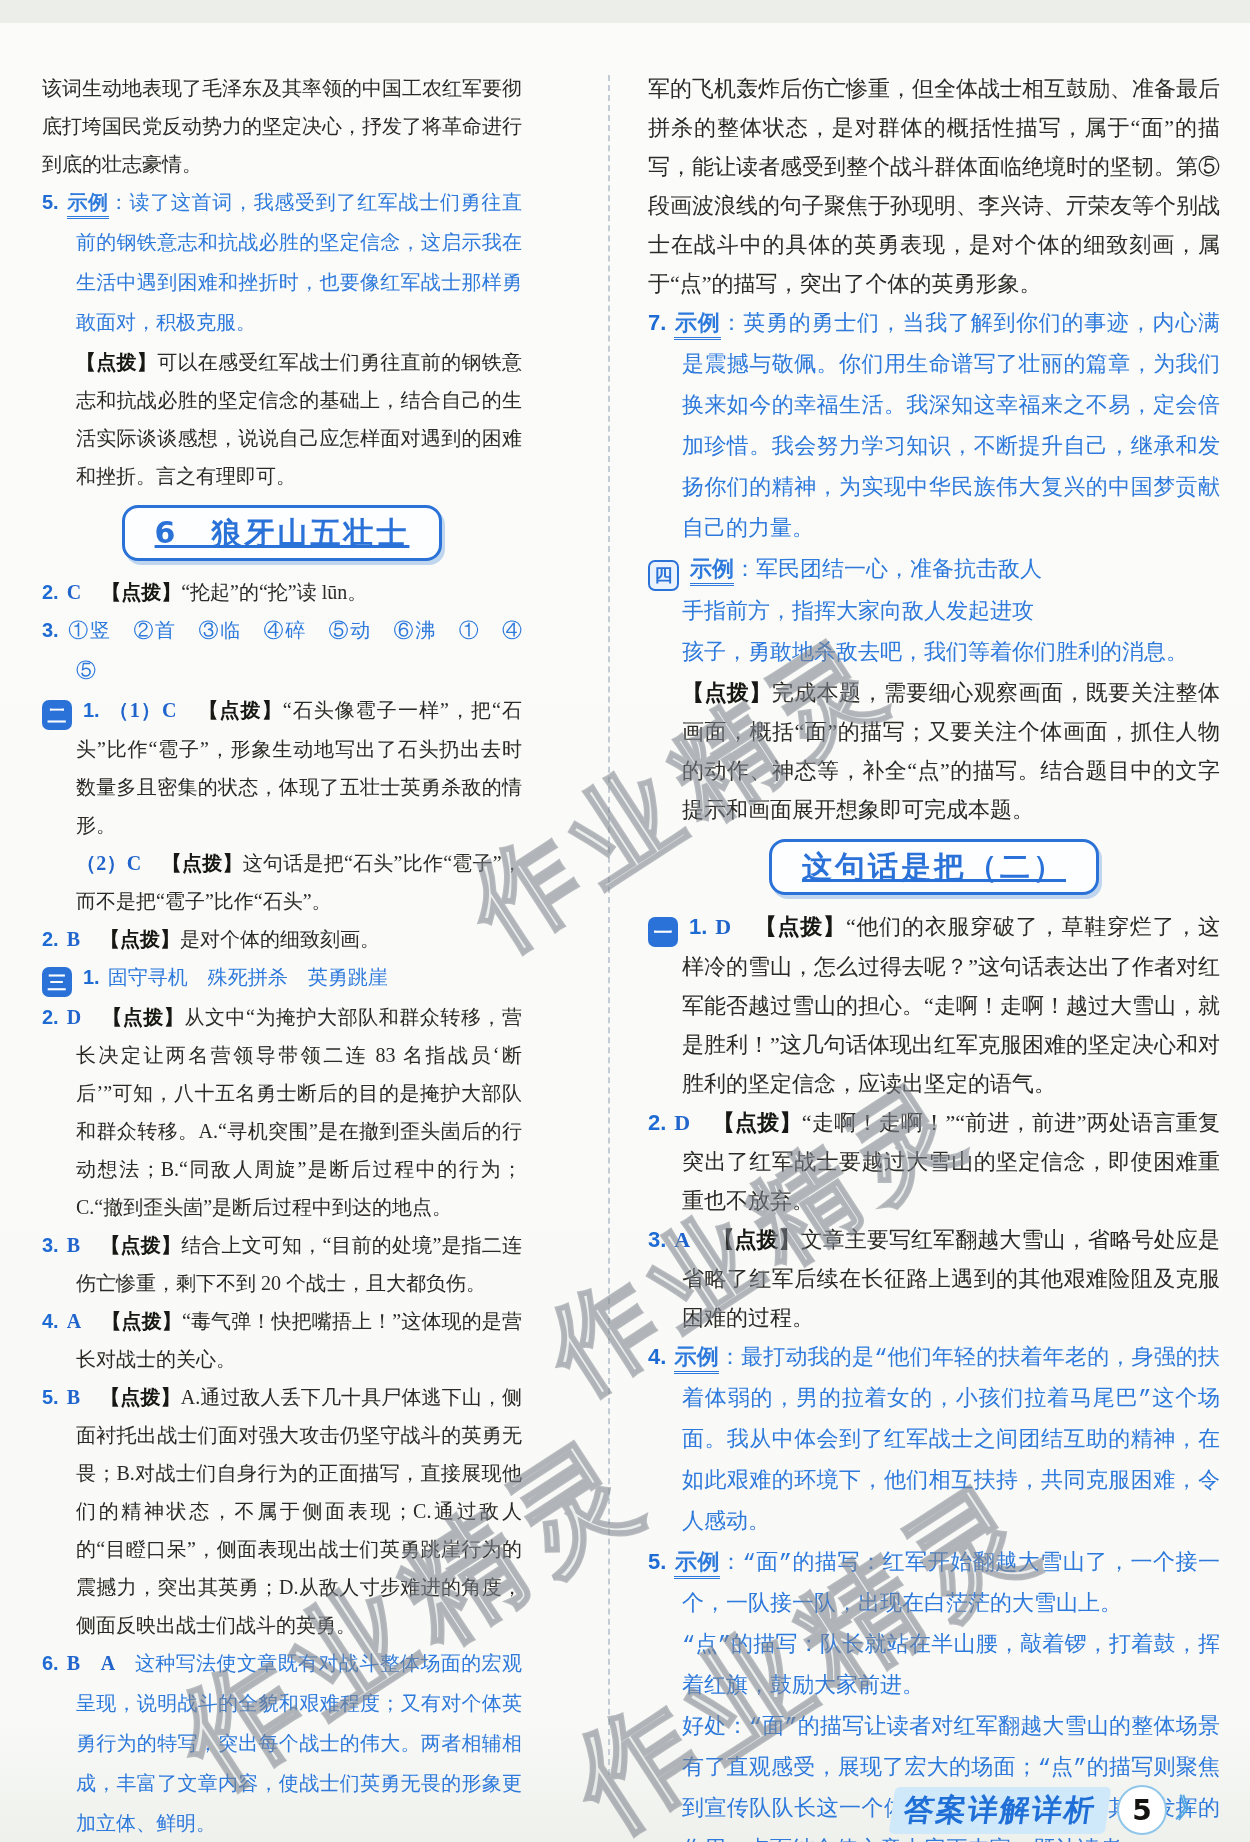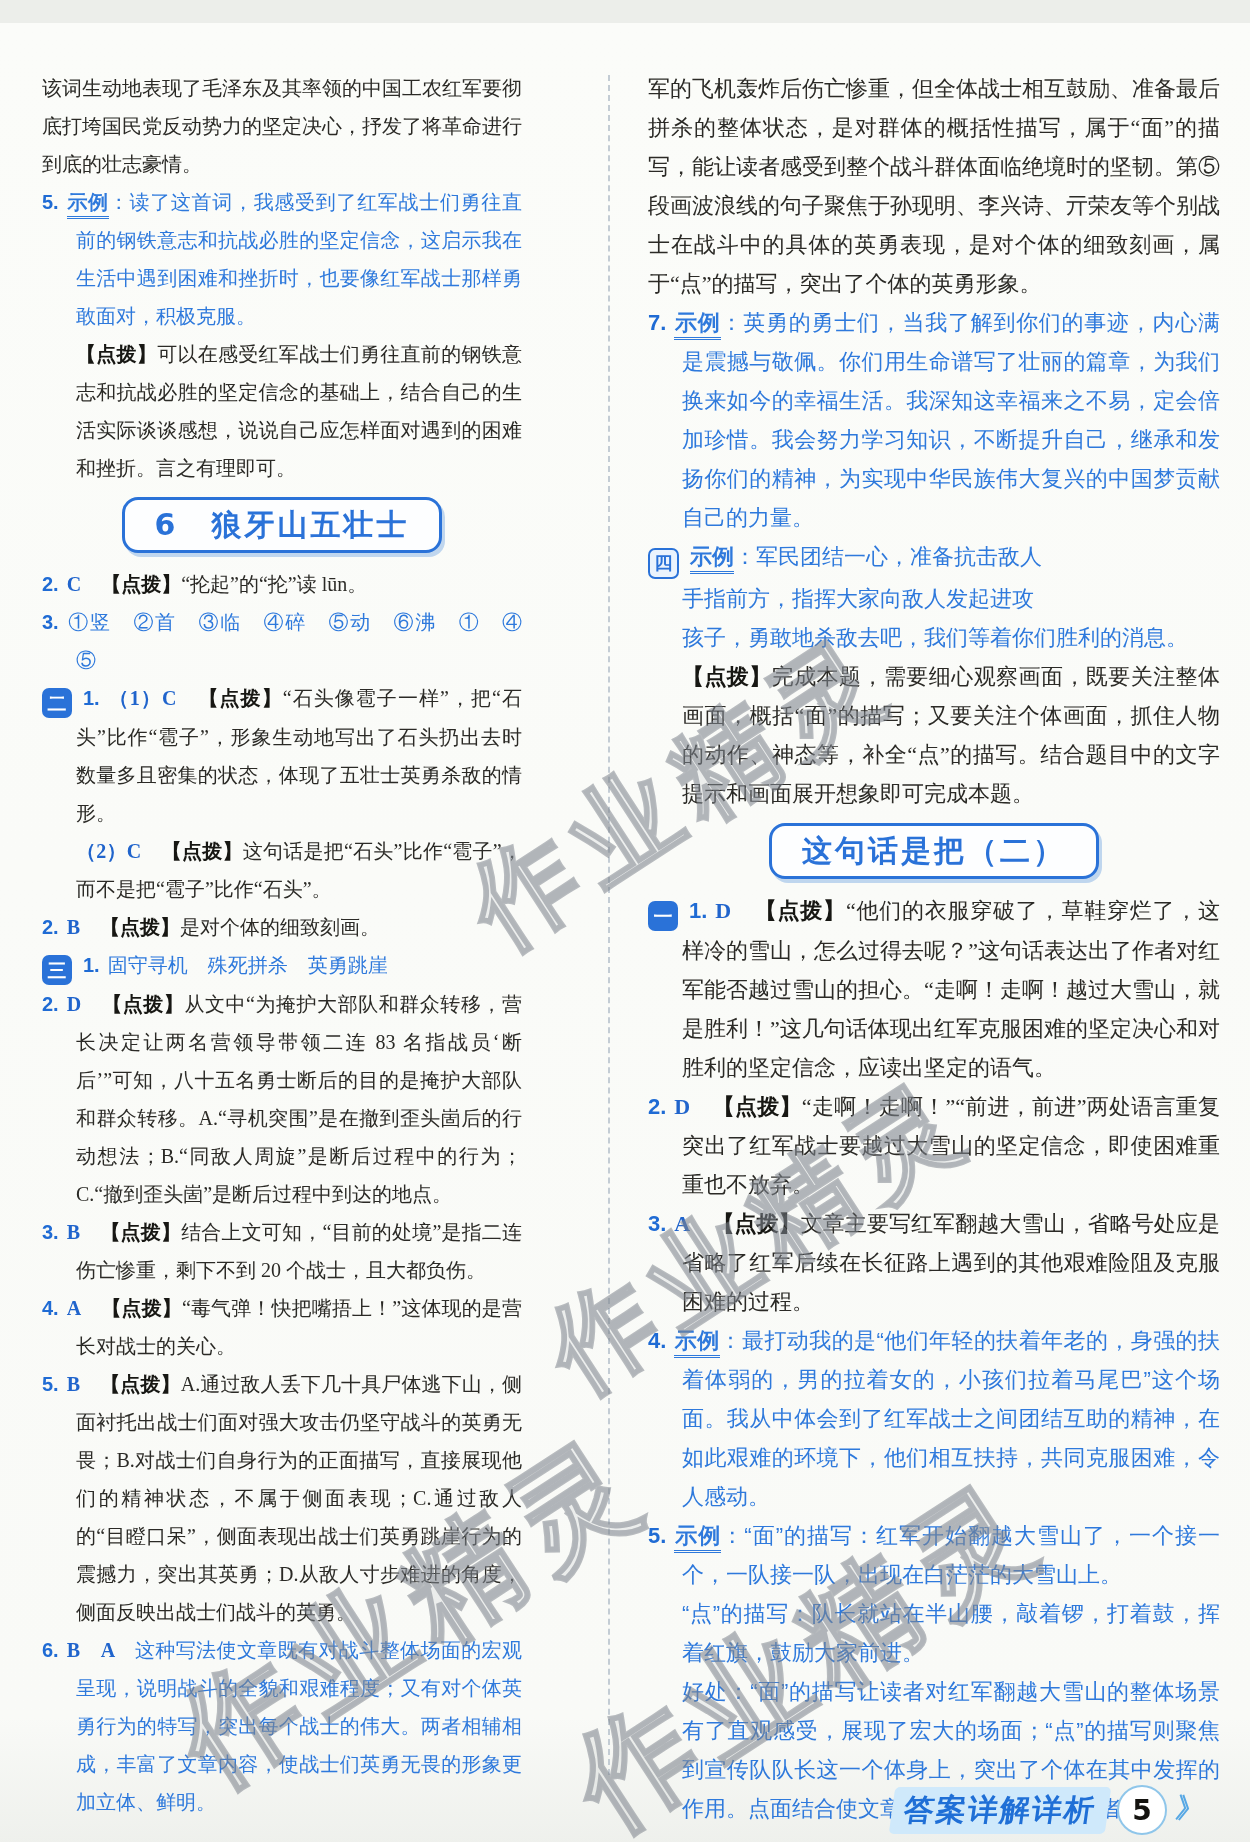--- a/index.html
+++ b/index.html
@@ -19,21 +19,21 @@
   .col-right { left:648px; width:572px; font-size:22px; line-height:39px; }
   .divider {
     position:absolute; left:608px; top:52px; height:1700px; width:0;
     border-left:2px dashed #c3ccd4;
   }
   .row { text-align:justify; }
   .item { padding-left:34px; text-indent:-34px; }
   .cont { padding-left:34px; }
   .seg  { white-space:pre-wrap; }
   .s-bk { color:#2b2a26; }
-  .s-bl { color:#2e79dc; font-family:Liberation Sans, sans-serif; }
+  .s-bl { color:#2e79dc; font-family:Liberation Mono, monospace; }
   .s-ans{ color:#2064cc; font-weight:700; font-family:"Liberation Serif",serif; }
   .s-lbl{ color:#171713; font-weight:700; font-family:"DejaVu Sans","Liberation Sans",sans-serif; }
   .s-ex { color:#2e79dc; font-weight:700; font-family:"DejaVu Sans","Liberation Sans",sans-serif;
           border-bottom:3px double #2e79dc; padding-bottom:2px; }
   .inum { color:#1f6bd4; font-weight:700; margin-right:8px;
           font-family:"Liberation Sans","DejaVu Sans",sans-serif; }
   .sec-icon {
     display:inline-block; width:30px; height:30px; line-height:30px; text-align:center;
     border-radius:7px; background:#2a72d8; color:#ffffff; font-size:19px; font-weight:700;
     margin-right:11px; vertical-align:-5px; text-indent:0;
@@ -43,20 +43,21 @@
     background:#eaf3fd; color:#2a72d8; border:2px solid #2a72d8;
     width:27px; height:27px; line-height:25px; font-size:18px;
   }
   .header-row { text-align:center; text-indent:0; padding:10px 0 12px; }
   .sec-header {
     display:inline-block; border:3px solid #2a72d8; border-radius:16px;
     padding:6px 30px; color:#2a72d8; font-weight:700; font-size:30px; line-height:1.25;
     letter-spacing:3px; background:#fdfeff;
     box-shadow:3px 4px 0 rgba(120,168,226,.45);
     font-family:"DejaVu Sans","Liberation Sans",sans-serif;
+    text-decoration:underline;
   }
   .watermark {
     position:absolute; z-index:6; pointer-events:none; white-space:nowrap;
     font-family:"DejaVu Sans","Liberation Sans",sans-serif;
     font-weight:700; font-size:105px; letter-spacing:14px;
     color:rgba(158,163,171,.14);
     -webkit-text-stroke:2.5px rgba(122,128,138,.52);
     transform:rotate(-33deg); transform-origin:left center;
   }
   .w1 { left:482px; top:828px; }

